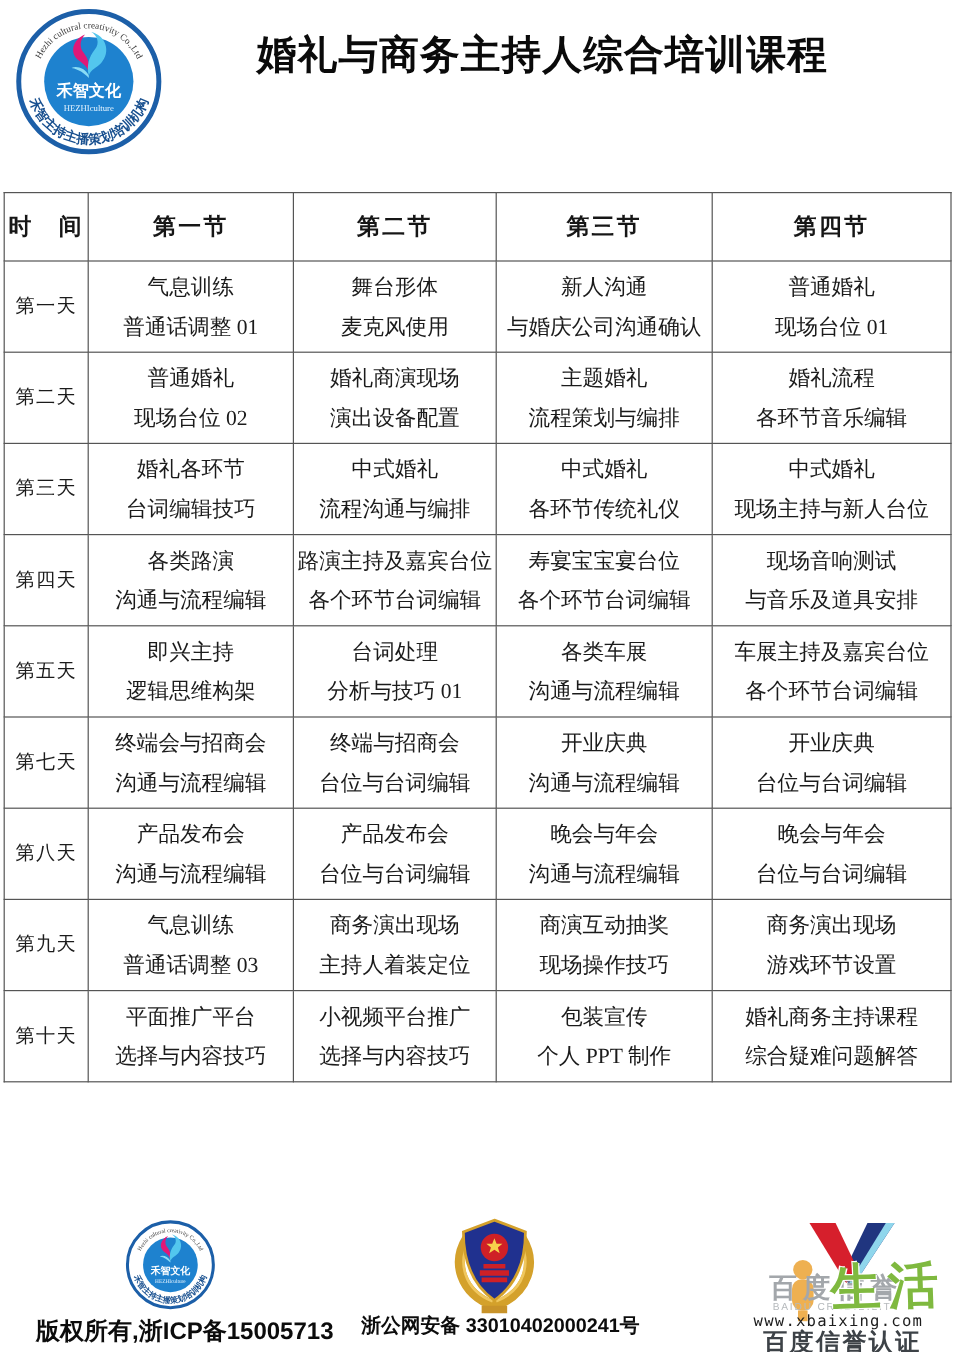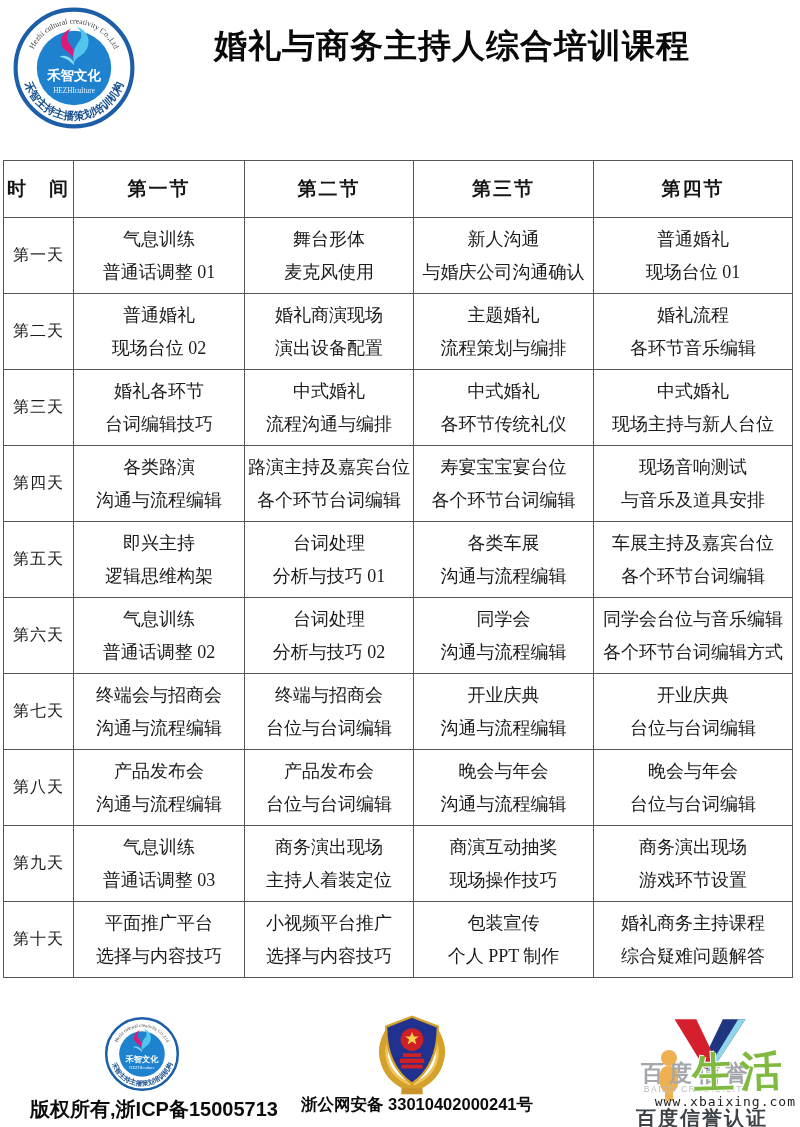--- a/index.html
+++ b/index.html
@@ -37,21 +37,21 @@
   .baidu-label{position:absolute;top:1058px;left:622px;width:150px;text-align:center;
                font-family:"Liberation Sans","DejaVu Sans",sans-serif;font-weight:bold;
                font-size:23px;letter-spacing:5px;color:#a3a7ab;}
   .baidu-label-en{position:absolute;top:1084px;left:622px;width:150px;text-align:center;
                   font-family:"Liberation Sans","DejaVu Sans",sans-serif;
                   font-size:8.5px;letter-spacing:1.5px;color:#b6babd;}
   .wm-mascot{position:absolute;top:1048px;left:652px;width:34px;height:54px;opacity:.9;}
   .wm-cn{position:absolute;top:1044px;left:692px;font-size:42px;font-weight:bold;color:#7fb93f;
          letter-spacing:6px;transform:rotate(-2deg);
          text-shadow:1px 1px 0 #fff,-1px -1px 0 #fff;white-space:nowrap;}
-  .wm-url{position:absolute;top:1094px;left:628px;width:168px;text-align:right;
+  .wm-url{position:absolute;top:1094px;left:628px;width:168px;
           font-family:"DejaVu Sans Mono","Liberation Mono",monospace;
           font-size:13px;letter-spacing:1px;color:#1d1d1d;}
   .baidu-cert{position:absolute;top:1105px;left:616px;width:172px;text-align:center;
               font-family:"Liberation Sans","DejaVu Sans",sans-serif;font-weight:bold;
               font-size:20px;letter-spacing:2px;color:#3d4247;}
 </style>
 </head>
 <body>
 
 <div class="page">
@@ -184,39 +184,20 @@
           <td>
             <div class="line">各类车展</div>
             <div class="line">沟通与流程编辑</div>
           </td>
           <td>
             <div class="line">车展主持及嘉宾台位</div>
             <div class="line">各个环节台词编辑</div>
           </td>
         </tr>
         <tr>
-          <td class="day">第六天</td>
-          <td>
-            <div class="line">气息训练</div>
-            <div class="line">普通话调整 02</div>
-          </td>
-          <td>
-            <div class="line">台词处理</div>
-            <div class="line">分析与技巧 02</div>
-          </td>
-          <td>
-            <div class="line">同学会</div>
-            <div class="line">沟通与流程编辑</div>
-          </td>
-          <td>
-            <div class="line">同学会台位与音乐编辑</div>
-            <div class="line">各个环节台词编辑方式</div>
-          </td>
-        </tr>
-        <tr>
           <td class="day">第七天</td>
           <td>
             <div class="line">终端会与招商会</div>
             <div class="line">沟通与流程编辑</div>
           </td>
           <td>
             <div class="line">终端与招商会</div>
             <div class="line">台位与台词编辑</div>
           </td>
           <td>

